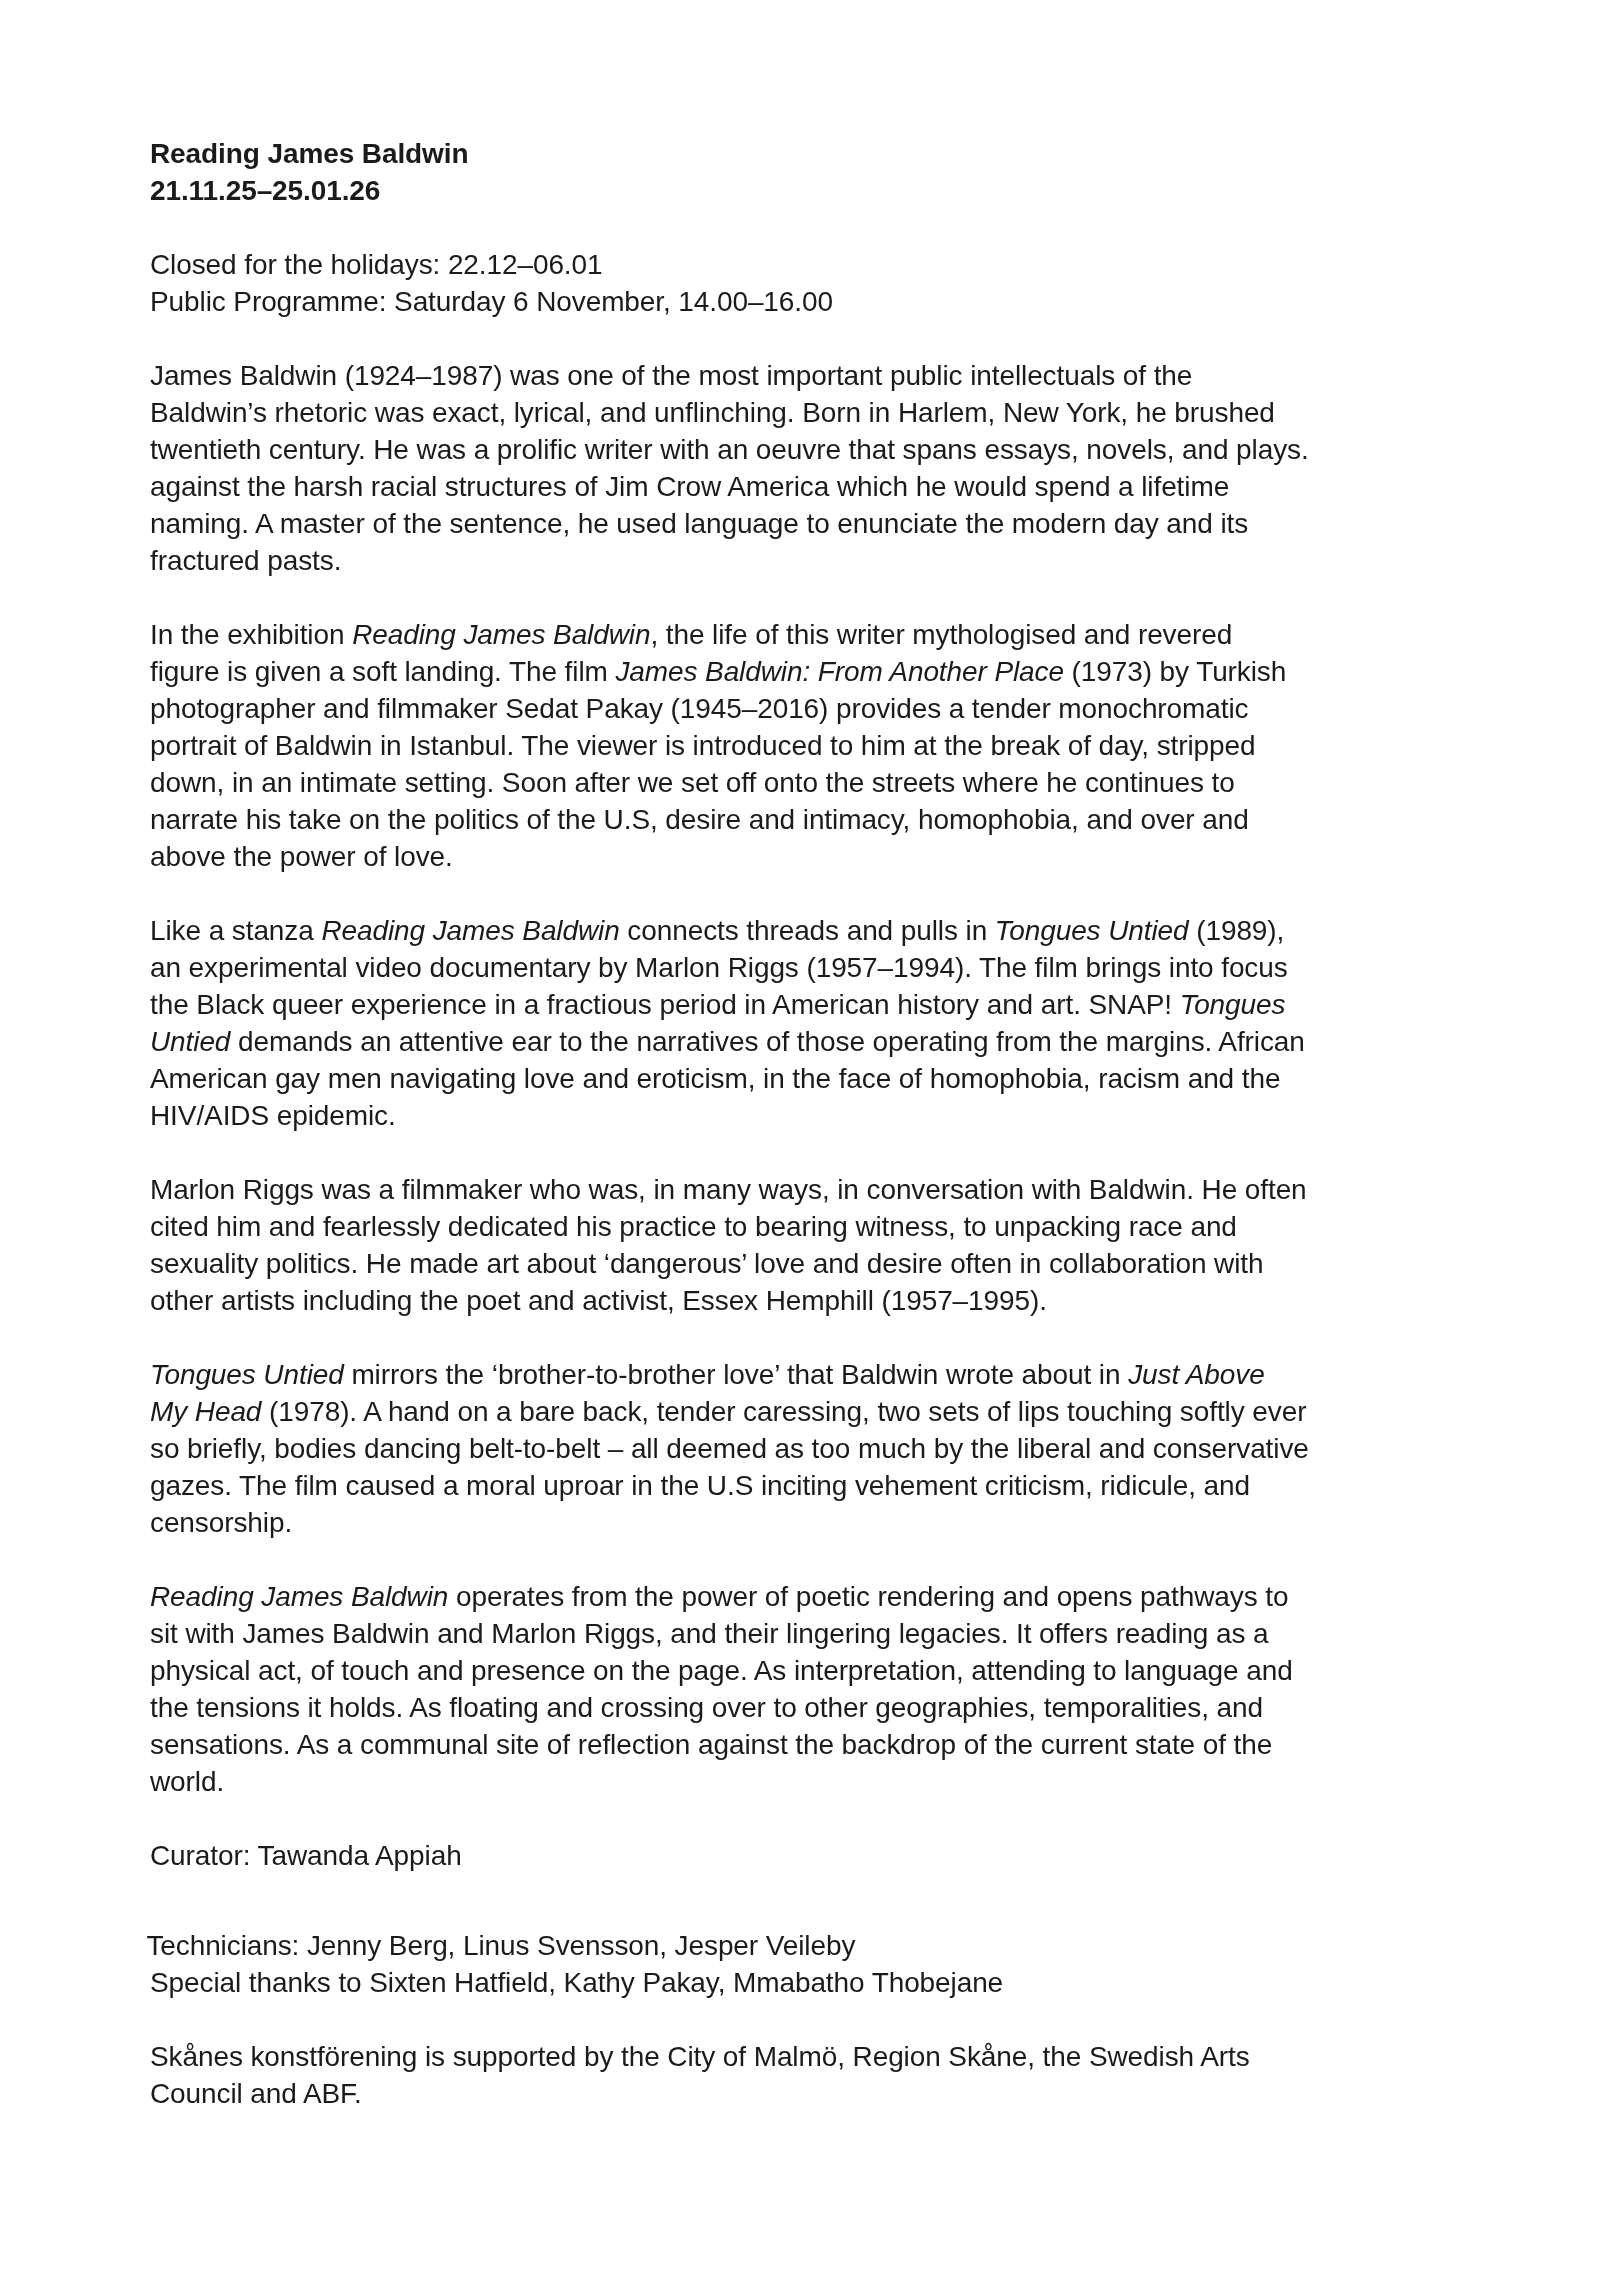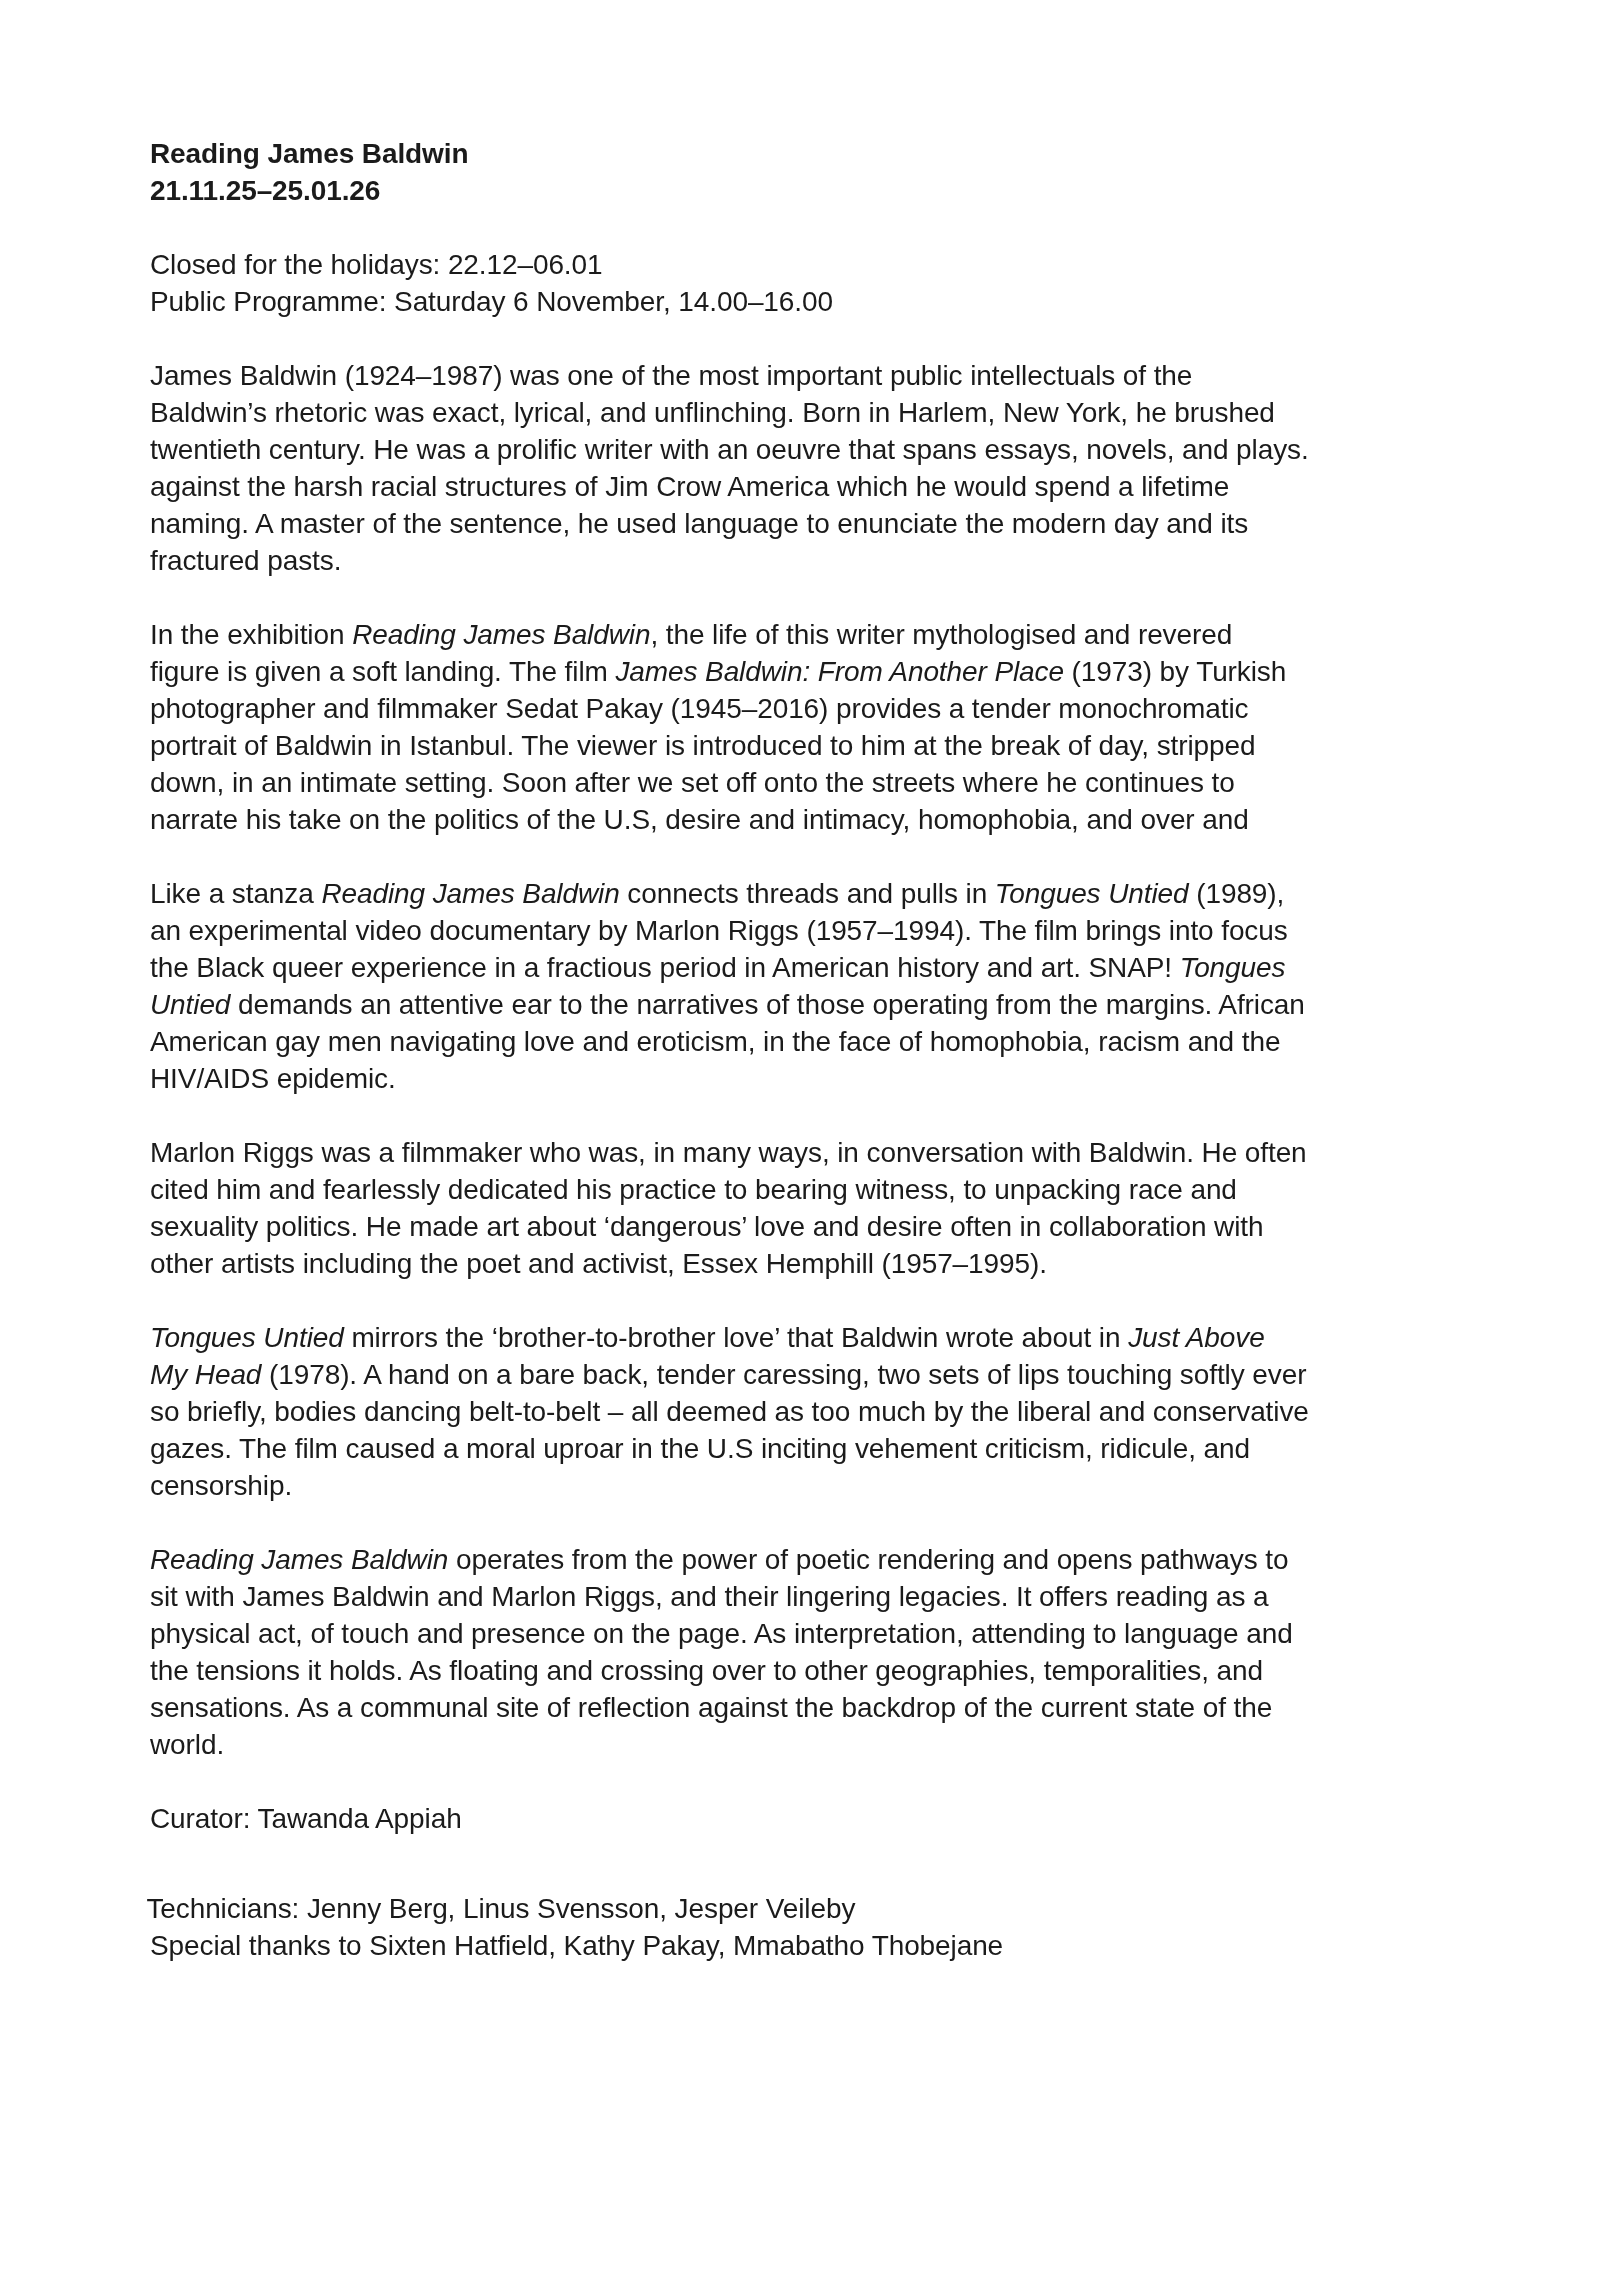--- a/index.html
+++ b/index.html
@@ -44,20 +44,21 @@
         <span class="line"><span>fractured pasts.</span></span>
       </div>
       <span class="gap"></span>
       <div>
         <span class="line"><span>In the exhibition </span><span class="it">Reading James Baldwin</span><span>, the life of this writer mythologised and revered</span></span>
         <span class="line"><span>figure is given a soft landing. The film </span><span class="it">James Baldwin: From Another Place</span><span> (1973) by Turkish</span></span>
         <span class="line"><span>photographer and filmmaker Sedat Pakay (1945–2016) provides a tender monochromatic</span></span>
         <span class="line"><span>portrait of Baldwin in Istanbul. The viewer is introduced to him at the break of day, stripped</span></span>
         <span class="line"><span>down, in an intimate setting. Soon after we set off onto the streets where he continues to</span></span>
         <span class="line"><span>narrate his take on the politics of the U.S, desire and intimacy, homophobia, and over and</span></span>
+        <span class="line"><span>above the power of love.</span></span>
       </div>
       <span class="gap"></span>
       <div>
         <span class="line"><span>Like a stanza </span><span class="it">Reading James Baldwin</span><span> connects threads and pulls in </span><span class="it">Tongues Untied</span><span> (1989),</span></span>
         <span class="line"><span>an experimental video documentary by Marlon Riggs (1957–1994). The film brings into focus</span></span>
         <span class="line"><span>the Black queer experience in a fractious period in American history and art. SNAP! </span><span class="it">Tongues</span></span>
         <span class="line"><span class="it">Untied</span><span> demands an attentive ear to the narratives of those operating from the margins. African</span></span>
         <span class="line"><span>American gay men navigating love and eroticism, in the face of homophobia, racism and the</span></span>
         <span class="line"><span>HIV/AIDS epidemic.</span></span>
       </div>
@@ -88,14 +89,18 @@
       <span class="gap"></span>
     </div>
 
   <div>
     <span class="line">Curator: Tawanda Appiah</span>
     <span class="gap-small"></span>
     <span class="line outdent">Technicians: Jenny Berg, Linus Svensson, Jesper Veileby</span>
     <span class="line">Special thanks to Sixten Hatfield, Kathy Pakay, Mmabatho Thobejane</span>
   </div>
   <span class="gap"></span>
+  <div>
+    <span class="line">Skånes konstförening is supported by the City of Malmö, Region Skåne, the Swedish Arts</span>
+    <span class="line">Council and ABF.</span>
+  </div>
 </div>
 
 
 </body></html>

